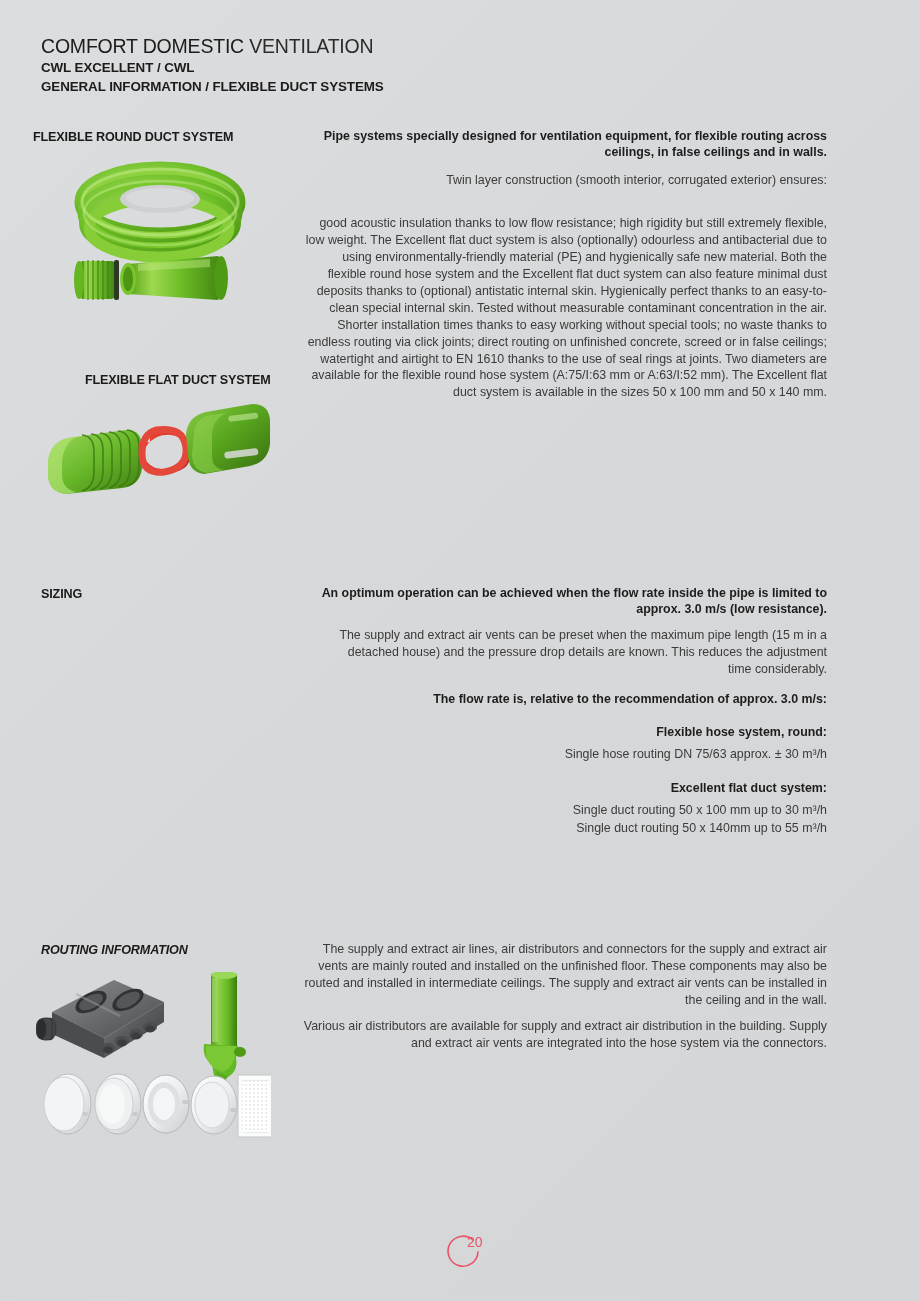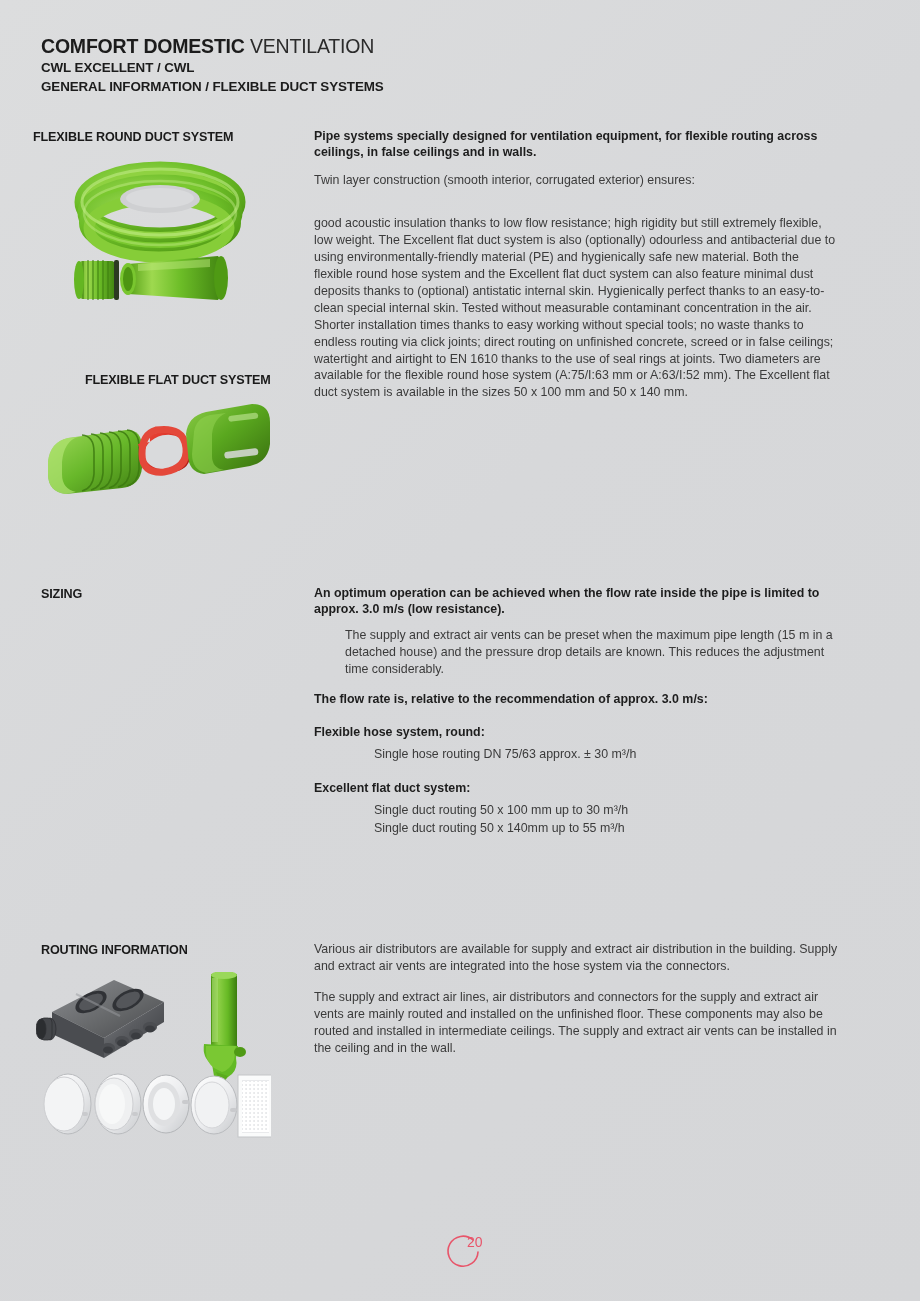--- a/index.html
+++ b/index.html
@@ -29,21 +29,21 @@
     top: 36px;
     width: 700px;
   }
   .hdr-line1 {
     font-size: 19.5px;
     letter-spacing: -0.2px;
     color: #1c1c1c;
     line-height: 1.12;
     white-space: nowrap;
   }
-  .hdr-line1 .bold { font-weight: bold; margin-top: 17px; }
+  .hdr-line1 .bold { font-weight: normal; margin-top: 17px; }
   .hdr-line1 .light { font-weight: normal; color: #2b2b2b; }
   .hdr-line2, .hdr-line3 {
     font-size: 13.4px;
     font-weight: bold;
     color: #1c1c1c;
     line-height: 1.42;
     letter-spacing: -0.1px;
     white-space: nowrap;
   }
 
@@ -53,22 +53,23 @@
     font-size: 12.6px;
     font-weight: bold;
     color: #1a1a1a;
     letter-spacing: -0.15px;
     white-space: nowrap;
   }
 
   
   .col-text {
     position: absolute;
-    left: 314px;
+    left: 302px;
     width: 525px;
+    text-align: right;
   }
   .p-bold {
     font-size: 12.4px;
     font-weight: bold;
     color: #1d1d1d;
     line-height: 1.30;
     margin: 0 0 12px 0;
   }
   .p-body {
     font-size: 12.4px;
@@ -262,21 +263,21 @@
       <li>Single hose routing DN 75/63 approx. ± 30 m³/h</li>
     </ul>
 
     <p class="p-sub">Excellent flat duct system:</p>
     <ul class="indent-list">
       <li>Single duct routing 50 x 100 mm up to 30 m³/h</li>
       <li>Single duct routing 50 x 140mm up to 55 m³/h</li>
     </ul>
   </div>
 
-  <div class="section-label" style="left:41px; top:943px;">ROUTING INFORMATION</div>
+  <div class="section-label" style="left:41px; top:943px;font-style:italic;">ROUTING INFORMATION</div>
 
   <div class="illus" style="left:36px; top:972px; width:235px; height:175px;">
     <svg width="235" height="175" viewBox="0 0 235 175">
       <defs>
         <linearGradient id="gGray" x1="0" y1="0" x2="1" y2="1">
           <stop offset="0%" stop-color="#7e8084"></stop>
           <stop offset="45%" stop-color="#5a5c60"></stop>
           <stop offset="100%" stop-color="#3a3c40"></stop>
         </linearGradient>
         <linearGradient id="gGrayTop" x1="0" y1="0" x2="1" y2="1">
@@ -387,22 +388,22 @@
           <rect x="206" y="146" width="27" height="2"></rect>
           <rect x="206" y="150" width="27" height="2"></rect>
           <rect x="206" y="154" width="27" height="2"></rect>
           <rect x="206" y="158" width="27" height="2"></rect>
         </g>
       </g>
     </svg>
   </div>
 
   <div class="col-text" style="top:941px;">
+    <p class="p-body">The supply and extract air lines, air distributors and connectors for the supply and extract air vents are mainly routed and installed on the unfinished floor. These components may also be routed and installed in intermediate ceilings. The supply and extract air vents can be installed in the ceiling and in the wall.</p>
     <p class="p-body" style="margin-bottom:14px;">Various air distributors are available for supply and extract air distribution in the building. Supply and extract air vents are integrated into the hose system via the connectors.</p>
-    <p class="p-body">The supply and extract air lines, air distributors and connectors for the supply and extract air vents are mainly routed and installed on the unfinished floor. These components may also be routed and installed in intermediate ceilings. The supply and extract air vents can be installed in the ceiling and in the wall.</p>
   </div>
 
   <div class="page-badge">
     <svg width="52" height="48" viewBox="0 0 52 48">
       <path d="M30 8 A15 15 0 1 0 35 20" fill="none" stroke="#e8556a" stroke-width="1.6" stroke-linecap="round"></path>
     </svg>
     <span class="page-num">20</span>
   </div>
 
 </div>

